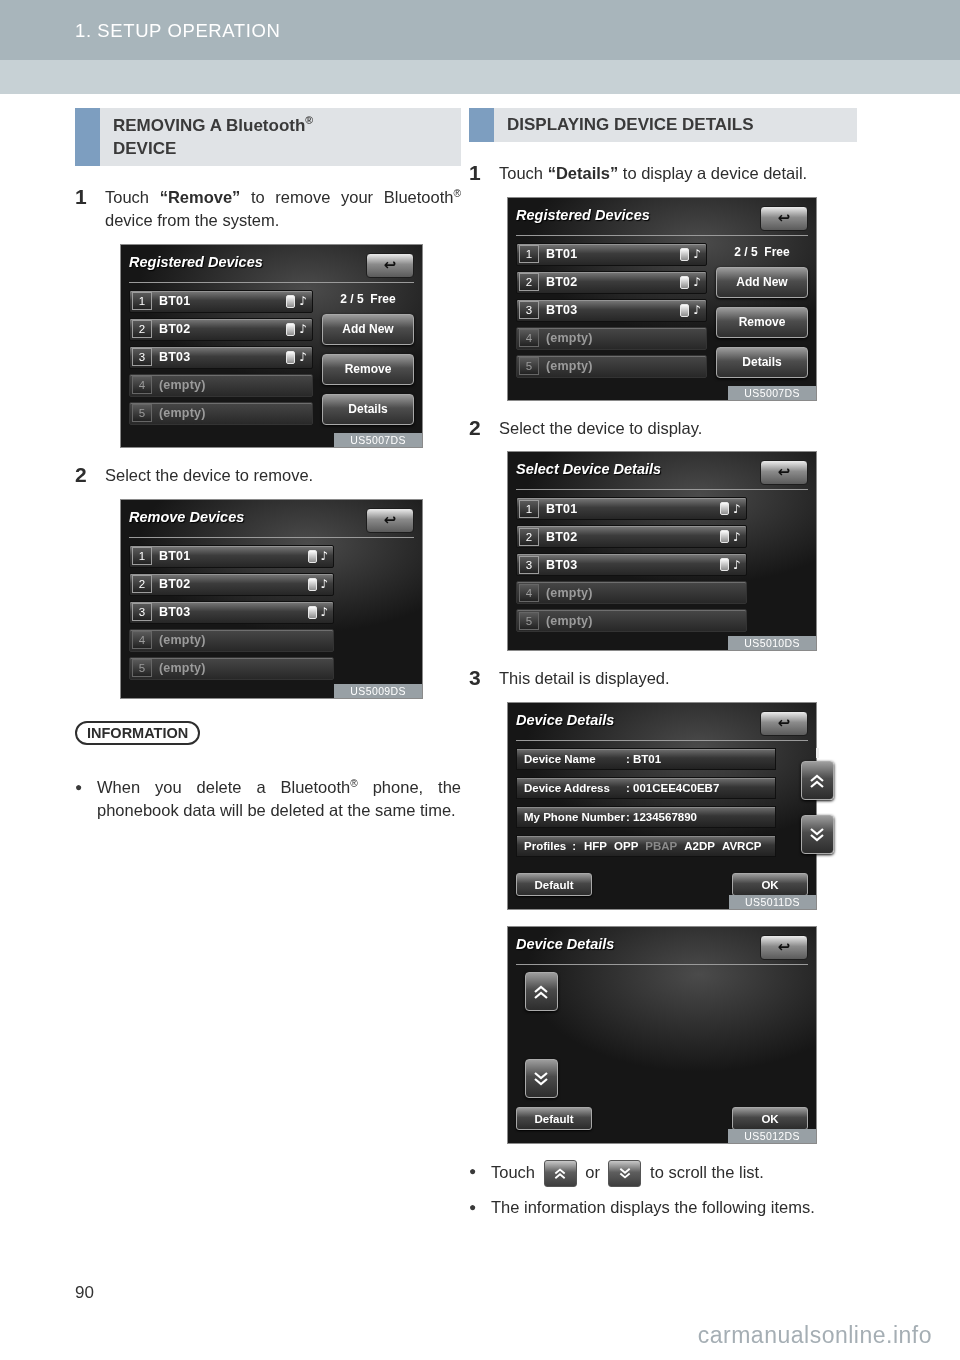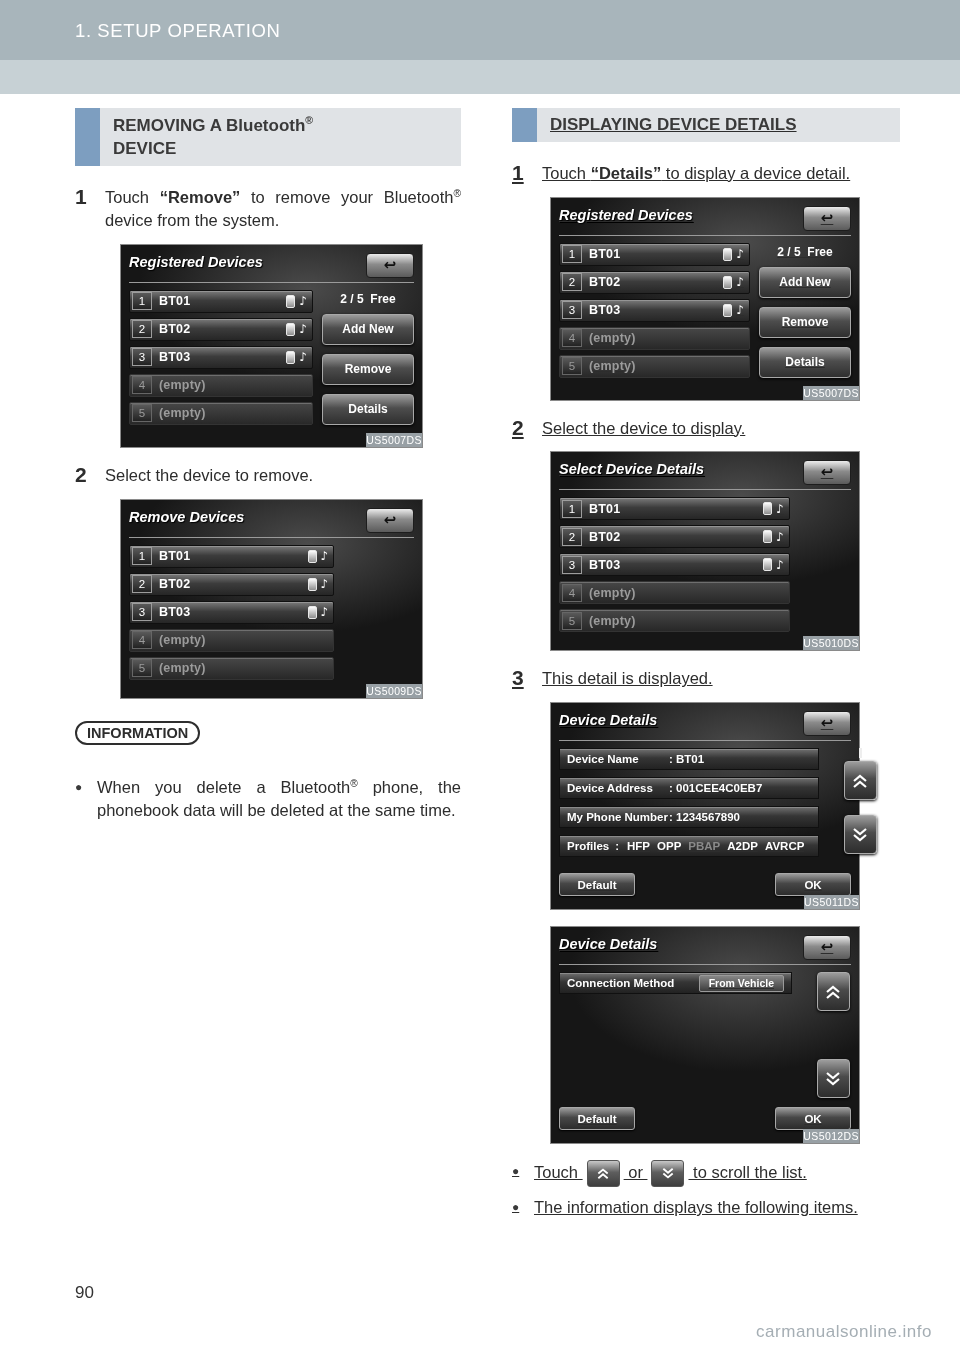--- a/index.html
+++ b/index.html
@@ -4,21 +4,21 @@
 <style>
   html,body{margin:0;padding:0;background:#fff;}
   .page{position:relative;width:960px;height:1360px;background:#fff;overflow:hidden;
         font-family:"Liberation Sans",sans-serif;color:#2d2d2d;}
   
   .hdr{position:absolute;top:0;left:0;right:0;height:60px;background:#a8b5bb;}
   .hdr-sub{position:absolute;top:60px;left:0;right:0;height:34px;background:#c7d1d5;}
   .hdr-title{position:absolute;top:20px;left:75px;color:#fff;font-size:18.5px;letter-spacing:.6px;}
   
   .col-left{position:absolute;left:75px;top:108px;width:386px;}
-  .col-right{position:absolute;left:512px;top:108px;width:388px;text-decoration:underline;}
+  .col-right{position:absolute;left:469px;top:108px;width:388px;}
   
   .sec-head{background:#e0e3e6;display:flex;align-items:stretch;margin-bottom:20px;}
   .sec-accent{width:25px;background:#7d9ec0;flex:none;}
   .sec-title{font-weight:bold;font-size:17px;color:#3a3a3a;padding:5px 8px 5px 13px;line-height:1.4;}
   sup{font-size:.62em;}
   
   .step{display:flex;margin:12px 0 10px;}
   .step-num{width:30px;flex:none;font-size:21px;font-weight:bold;line-height:1.05;}
   .step-text{flex:1;font-size:16.5px;line-height:1.38;text-align:justify;}
   
@@ -58,21 +58,21 @@
   .row-icons{display:flex;align-items:center;gap:4px;flex:none;}
   .phone-ic{display:inline-block;width:7px;height:11px;border:1px solid #e8e8e8;border-radius:2px;
             background:linear-gradient(#fdfdfd,#8d8d8d);}
   .note-ic{font-family:"DejaVu Sans",sans-serif;font-size:12px;line-height:1;}
   .side{width:92px;flex:none;margin-left:9px;display:flex;flex-direction:column;justify-content:space-between;}
   .free{font-size:12px;font-weight:bold;text-align:center;margin:2px 0 8px;white-space:pre;}
   .side-btn{height:29px;margin-bottom:9px;border-radius:4px;border:1px solid #a8a8a8;color:#fff;
             font-weight:bold;font-size:12px;display:flex;align-items:center;justify-content:center;
             background:linear-gradient(#9c9c9c,#4d4d4d 45%,#2f2f2f);box-shadow:0 1px 3px #000;}
   .code{position:absolute;right:0;bottom:0;background:#98a0a5;color:#fff;
-        font-size:10.5px;padding:1px 0;letter-spacing:.4px;}
+        font-size:10.5px;padding:1px 16px;letter-spacing:.4px;}
   
   .dd-body{display:flex;gap:16px;}
   .dd-fields{flex:1;}
   .dd-row{display:flex;align-items:center;height:20px;margin-bottom:7px;border:1px solid #101010;
           padding:0 7px;font-size:11.5px;font-weight:bold;
           background:linear-gradient(#707070,#353535 45%,#222);
           box-shadow:inset 0 1px 0 rgba(255,255,255,.2);}
   .dd-label{width:102px;flex:none;}
   .dd-plabel{margin-right:6px;}
   .dd-colon{margin-right:8px;}
@@ -92,21 +92,21 @@
   .dd-btn{height:21px;min-width:56px;padding:0 9px;border-radius:3px;border:1px solid #a8a8a8;
           color:#fff;font-weight:bold;font-size:11.5px;display:flex;align-items:center;justify-content:center;
           background:linear-gradient(#9c9c9c,#474747 45%,#2c2c2c);box-shadow:0 1px 2px #000;}
   .dd-body2{min-height:118px;}
   
   .mini-btn{display:inline-flex;width:31px;height:25px;margin:0 4px;vertical-align:middle;
             border:1px solid #555;border-radius:3px;align-items:center;justify-content:center;
             background:linear-gradient(#c8c8c8,#5e5e5e 45%,#3e3e3e);}
   
   .page-num{position:absolute;left:75px;top:1283px;font-size:17px;color:#333;}
-  .watermark{position:absolute;right:28px;top:1322px;font-size:17px;color:#a5aeb4;letter-spacing:.5px;}
+  .watermark{position:absolute;right:28px;top:1322px;font-size:23px;color:#a5aeb4;letter-spacing:.5px;}
 </style>
 </head>
 <body>
 
 <div class="page">
 
   <div class="hdr">
     <div class="hdr-title">1. SETUP OPERATION</div>
   </div>
   <div class="hdr-sub"></div>
@@ -427,26 +427,20 @@
 
     <div class="shot">
       <div class="shot-head">
         <div class="shot-title">Device Details</div>
         <div class="back-btn">
           <span class="back-glyph">↩</span>
         </div>
       </div>
       <div class="shot-rule"></div>
       <div class="dd-body dd-body2">
-        <div class="dd-fields">
-          <div class="dd-row">
-            <span>Connection Method</span>
-            <span class="dd-inline-btn">From Vehicle</span>
-          </div>
-        </div>
         <div class="rail">
           <div class="rail-btn">
             <svg width="18" height="16" viewBox="0 0 18 16">
                 <path d="M3 8 9 3 15 8" fill="none" stroke="#fff" stroke-width="2.2"></path>
                 <path d="M3 14 9 9 15 14" fill="none" stroke="#fff" stroke-width="2.2"></path>
               </svg>
           </div>
           <div class="rail-gap-tall"></div>
           <div class="rail-btn">
             <svg width="18" height="16" viewBox="0 0 18 16">

